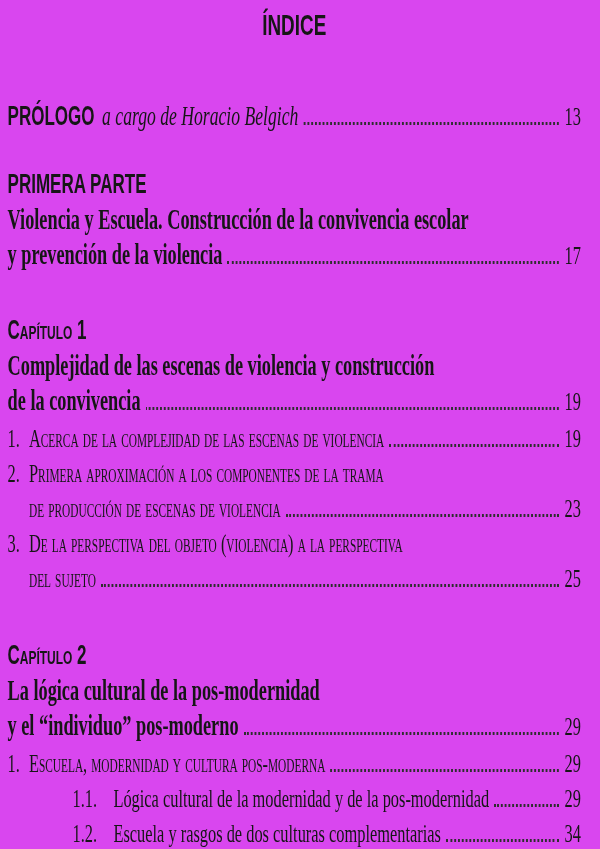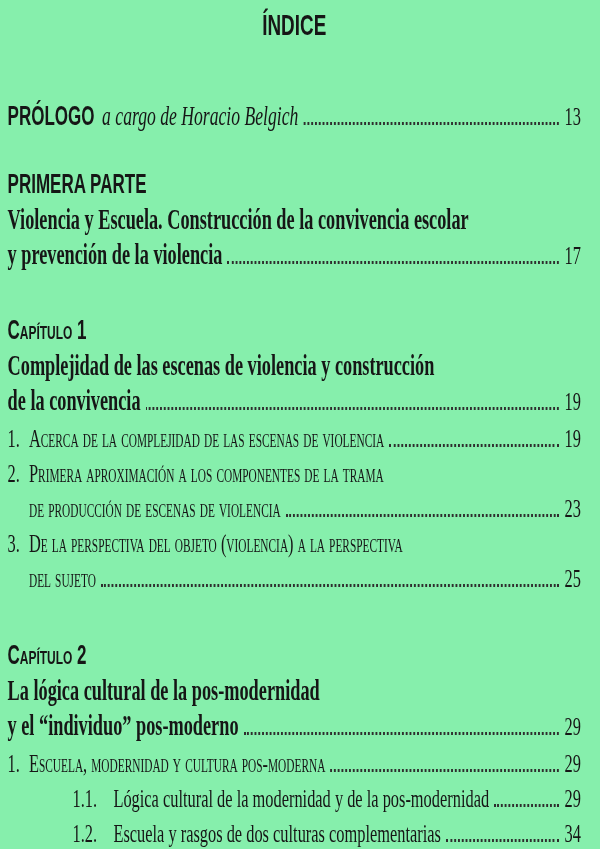--- a/index.html
+++ b/index.html
@@ -1,20 +1,20 @@
 <!DOCTYPE html>
 <html><head>
 <meta charset="utf-8">
 <style>
   html, body { margin: 0; padding: 0; }
   body { background: #e9e9e7; }
   .page {
     width: 600px;
     height: 849px;
-    background: #86efac;
+    background: #d946ef;
     overflow: hidden;
     position: relative;
     color: #161616;
     font-family: "Liberation Serif", serif;
   }
   
   .content {
     width: 952px;
     box-sizing: border-box;
     padding: 6px 30px 0 12px;

